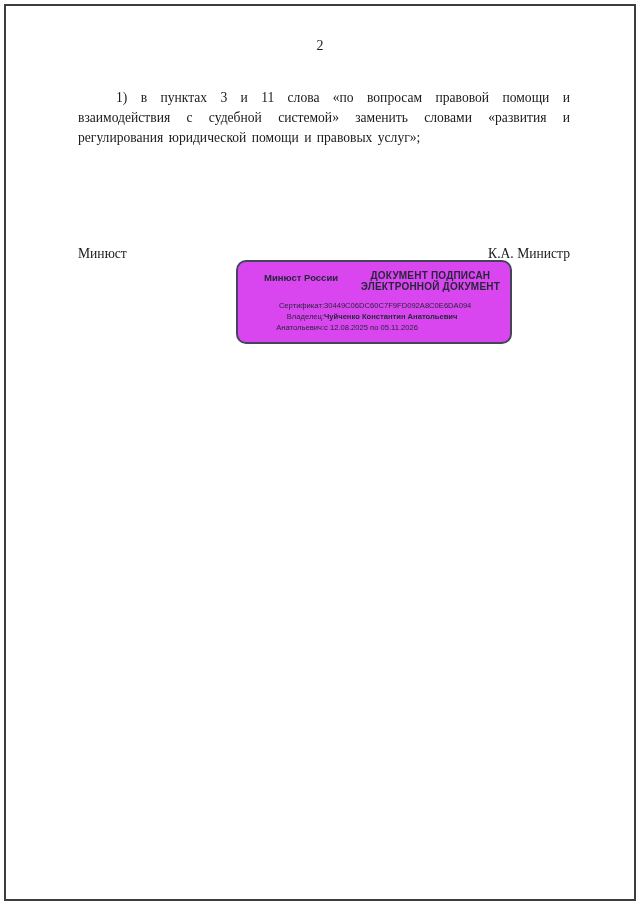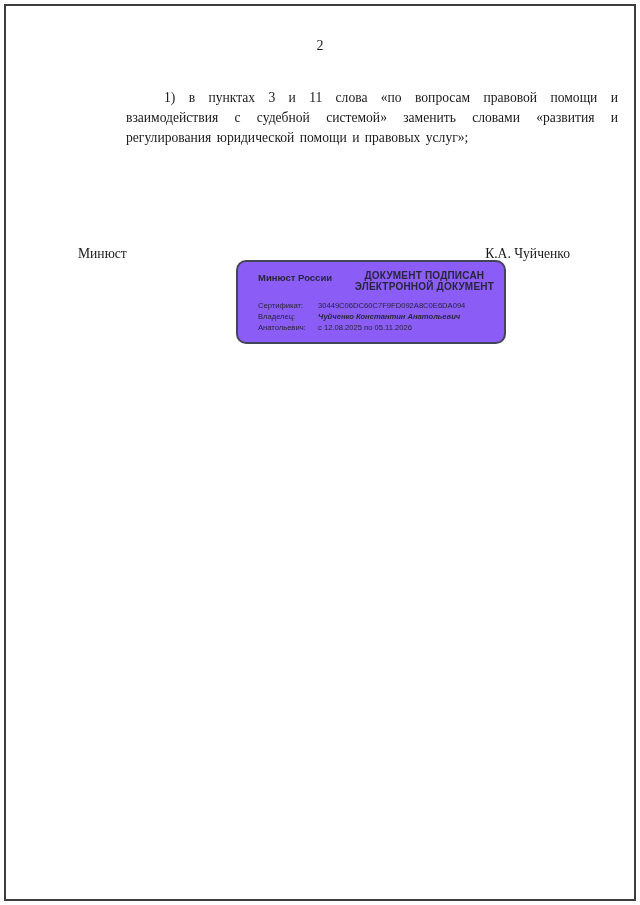--- a/index.html
+++ b/index.html
@@ -26,21 +26,20 @@
     font-size: 14px;
   }
   .content {
     position: absolute;
     top: 82px;
     left: 72px;
     width: 492px;
     font-size: 13.6px;
     line-height: 20px;
     text-align: justify;
-    margin-left: 48px;
   }
   .content p {
     margin: 0;
     text-indent: 38px;
     word-spacing: 2px;
   }
   .sign-row {
     position: absolute;
     top: 240px;
     left: 72px;
@@ -49,24 +48,24 @@
     justify-content: space-between;
     font-size: 13.6px;
   }
   .stamp {
     position: absolute;
     top: 254px;
     left: 230px;
     width: 236px;
     border: 2px solid #45455a;
     border-radius: 10px;
-    padding: 8px 10px 9px 20px;
+    padding: 8px 10px 9px 26px;
     font-family: "Liberation Sans", sans-serif;
     color: #26263a;
-    background: #8b5cf6;
+    background: #d946ef;
   }
   .stamp-header {
     display: flex;
     justify-content: space-between;
     align-items: flex-start;
     margin-bottom: 8px;
   }
   .stamp-org {
     font-size: 9.5px;
     font-weight: bold;
@@ -77,43 +76,43 @@
     text-align: center;
     font-size: 10px;
     font-weight: bold;
     line-height: 11px;
     letter-spacing: 0.2px;
   }
   .stamp-details {
     font-size: 7.6px;
     line-height: 11px;
   }
-  .stamp-row { display: flex; }
+  .stamp-row { display: flex; text-align: right; }
   .stamp-label {
     display: inline-block;
     min-width: 60px;
     white-space: nowrap;
   }
   .stamp-value { white-space: nowrap; }
-  .stamp-value.bold { font-weight: bold; font-style: italic; }
+  .stamp-value.bold { font-weight: bold; }
 </style>
 </head>
 <body>
 
 <div class="page">
 
   <div class="page-number">2</div>
 
   <div class="content">
     <p>1) в пунктах 3 и 11 слова «по вопросам правовой помощи и взаимодействия с судебной системой» заменить словами «развития и регулирования юридической помощи и правовых услуг»;</p>
   </div>
 
   <div class="sign-row">
     <span>Минюст</span>
-    <span>К.А. Чуйченко</span>
+    <span>К.А. Министр</span>
   </div>
 
   <div class="stamp">
     <div class="stamp-header">
       <div class="stamp-org">Минюст России</div>
       <div class="stamp-signed">
         <div>ДОКУМЕНТ ПОДПИСАН</div>
         <div>ЭЛЕКТРОННОЙ ДОКУМЕНТ</div>
       </div>
     </div>

